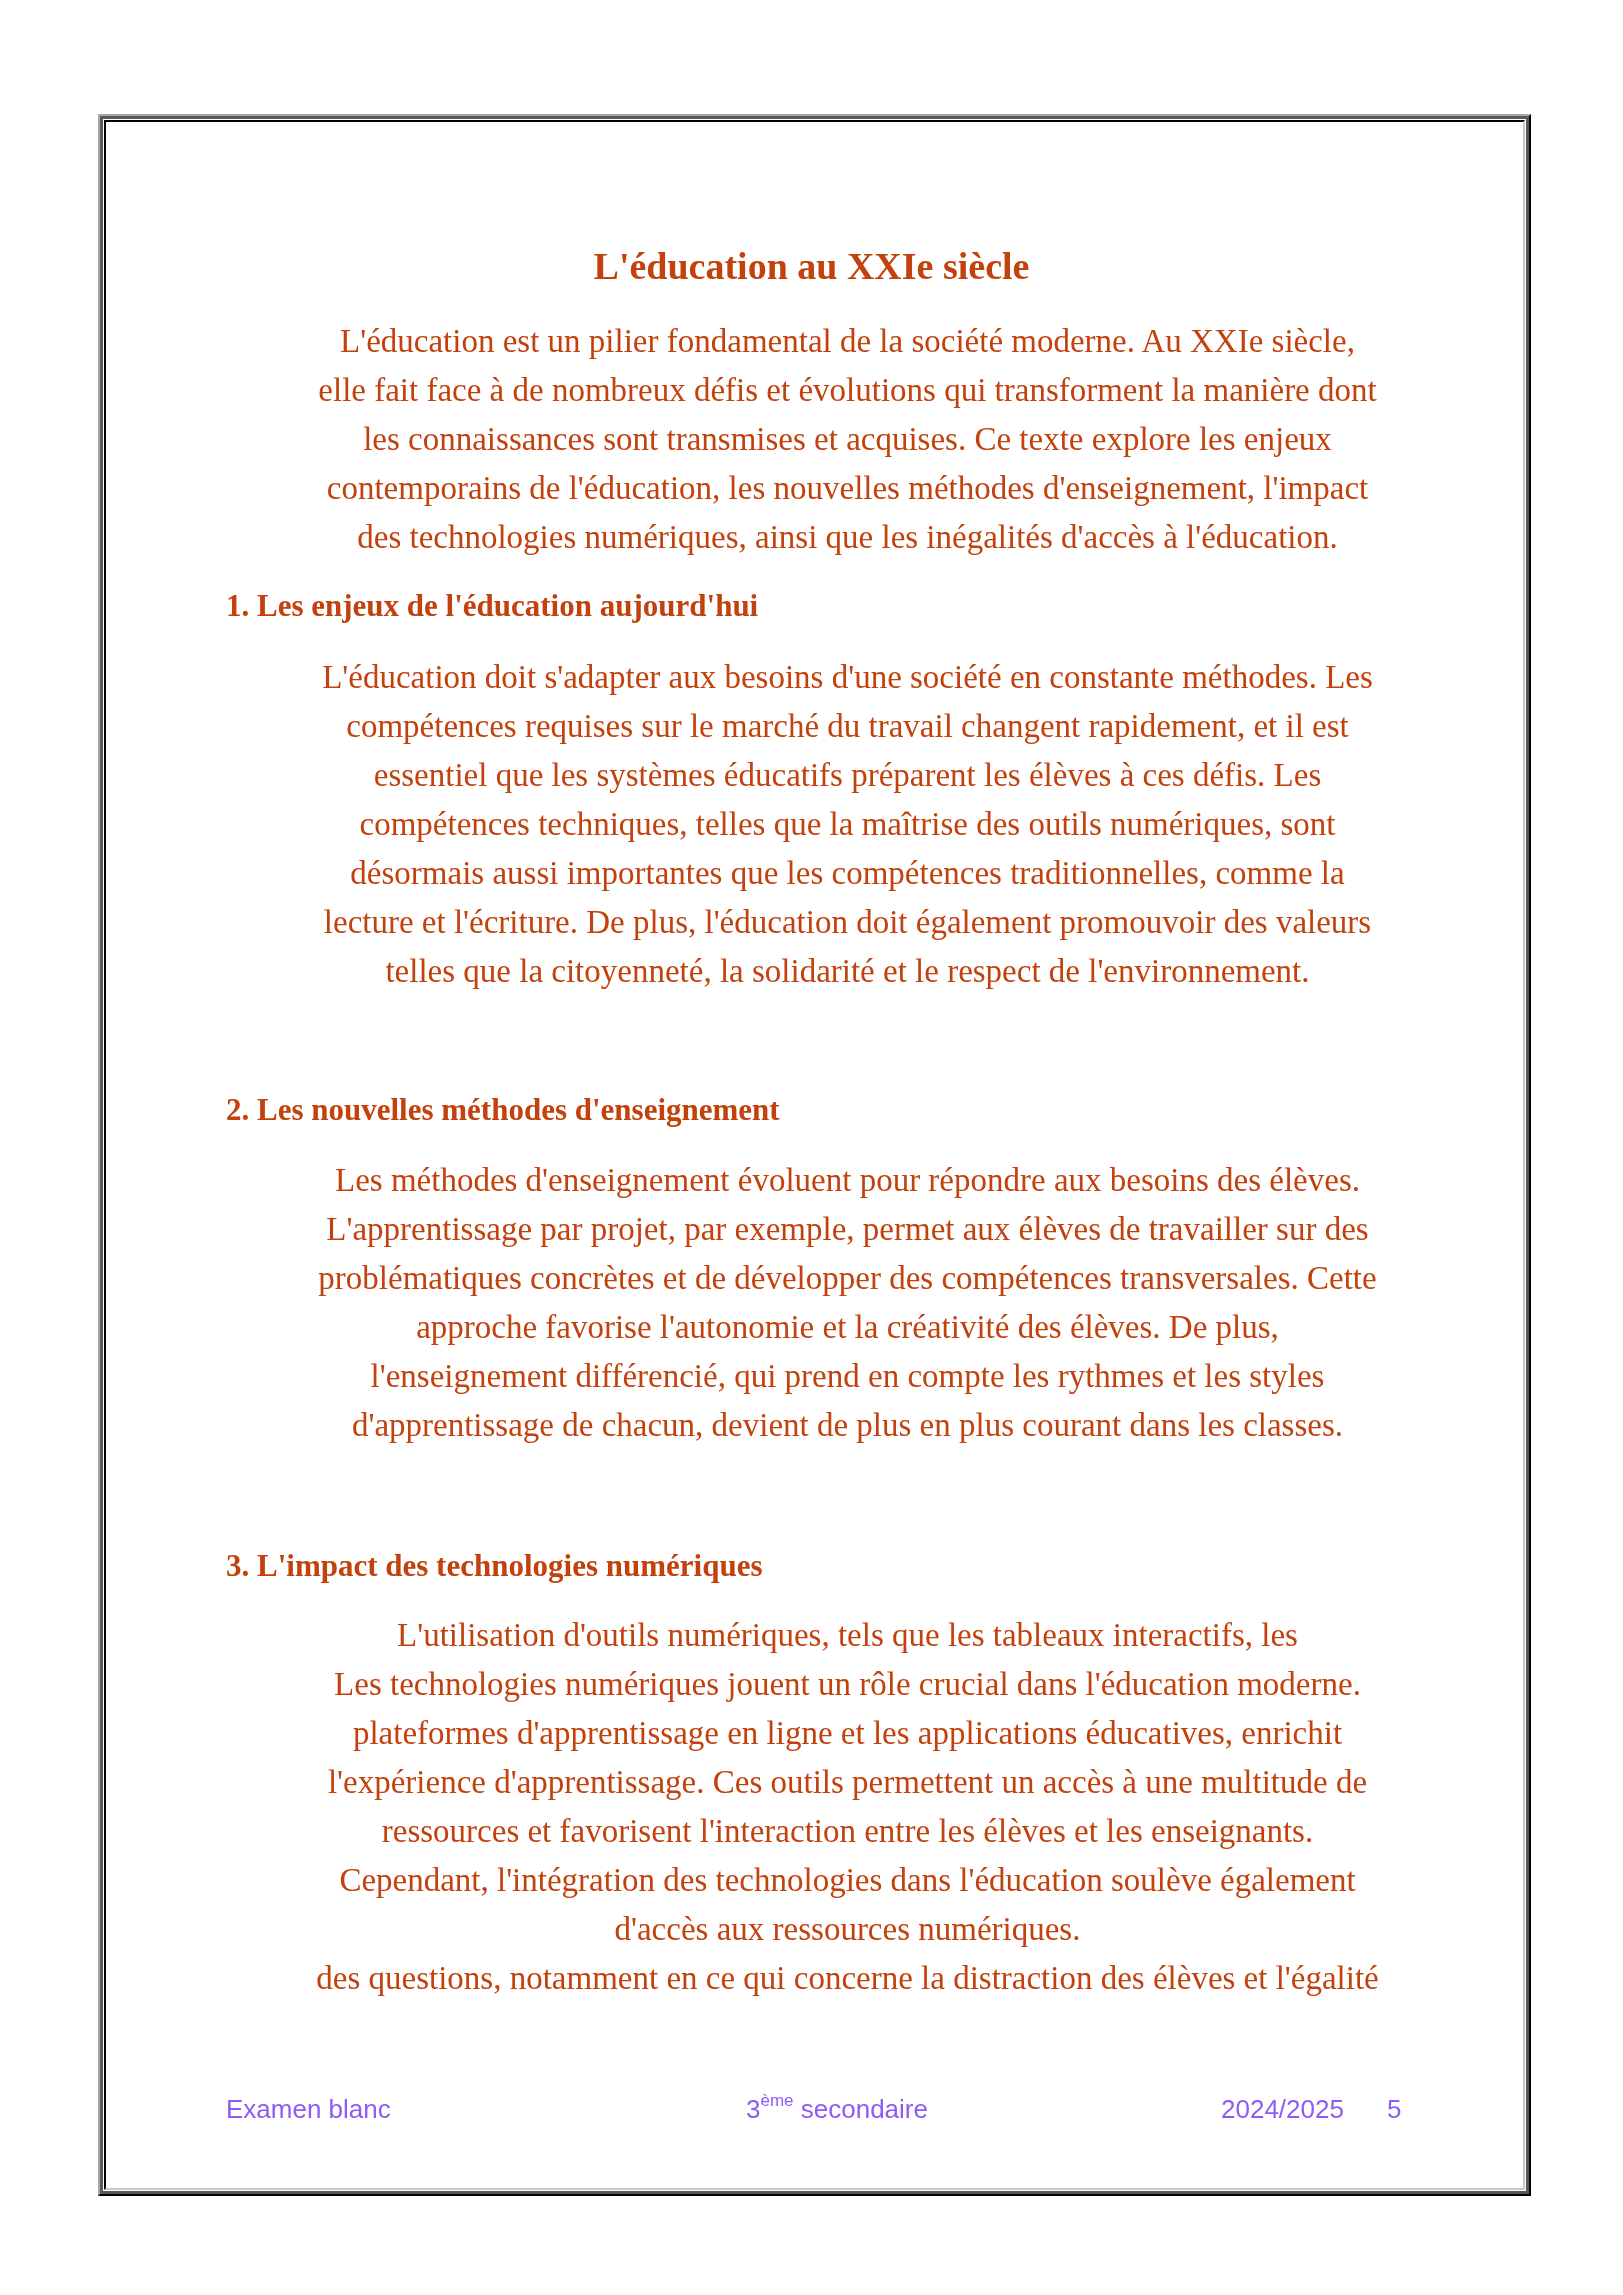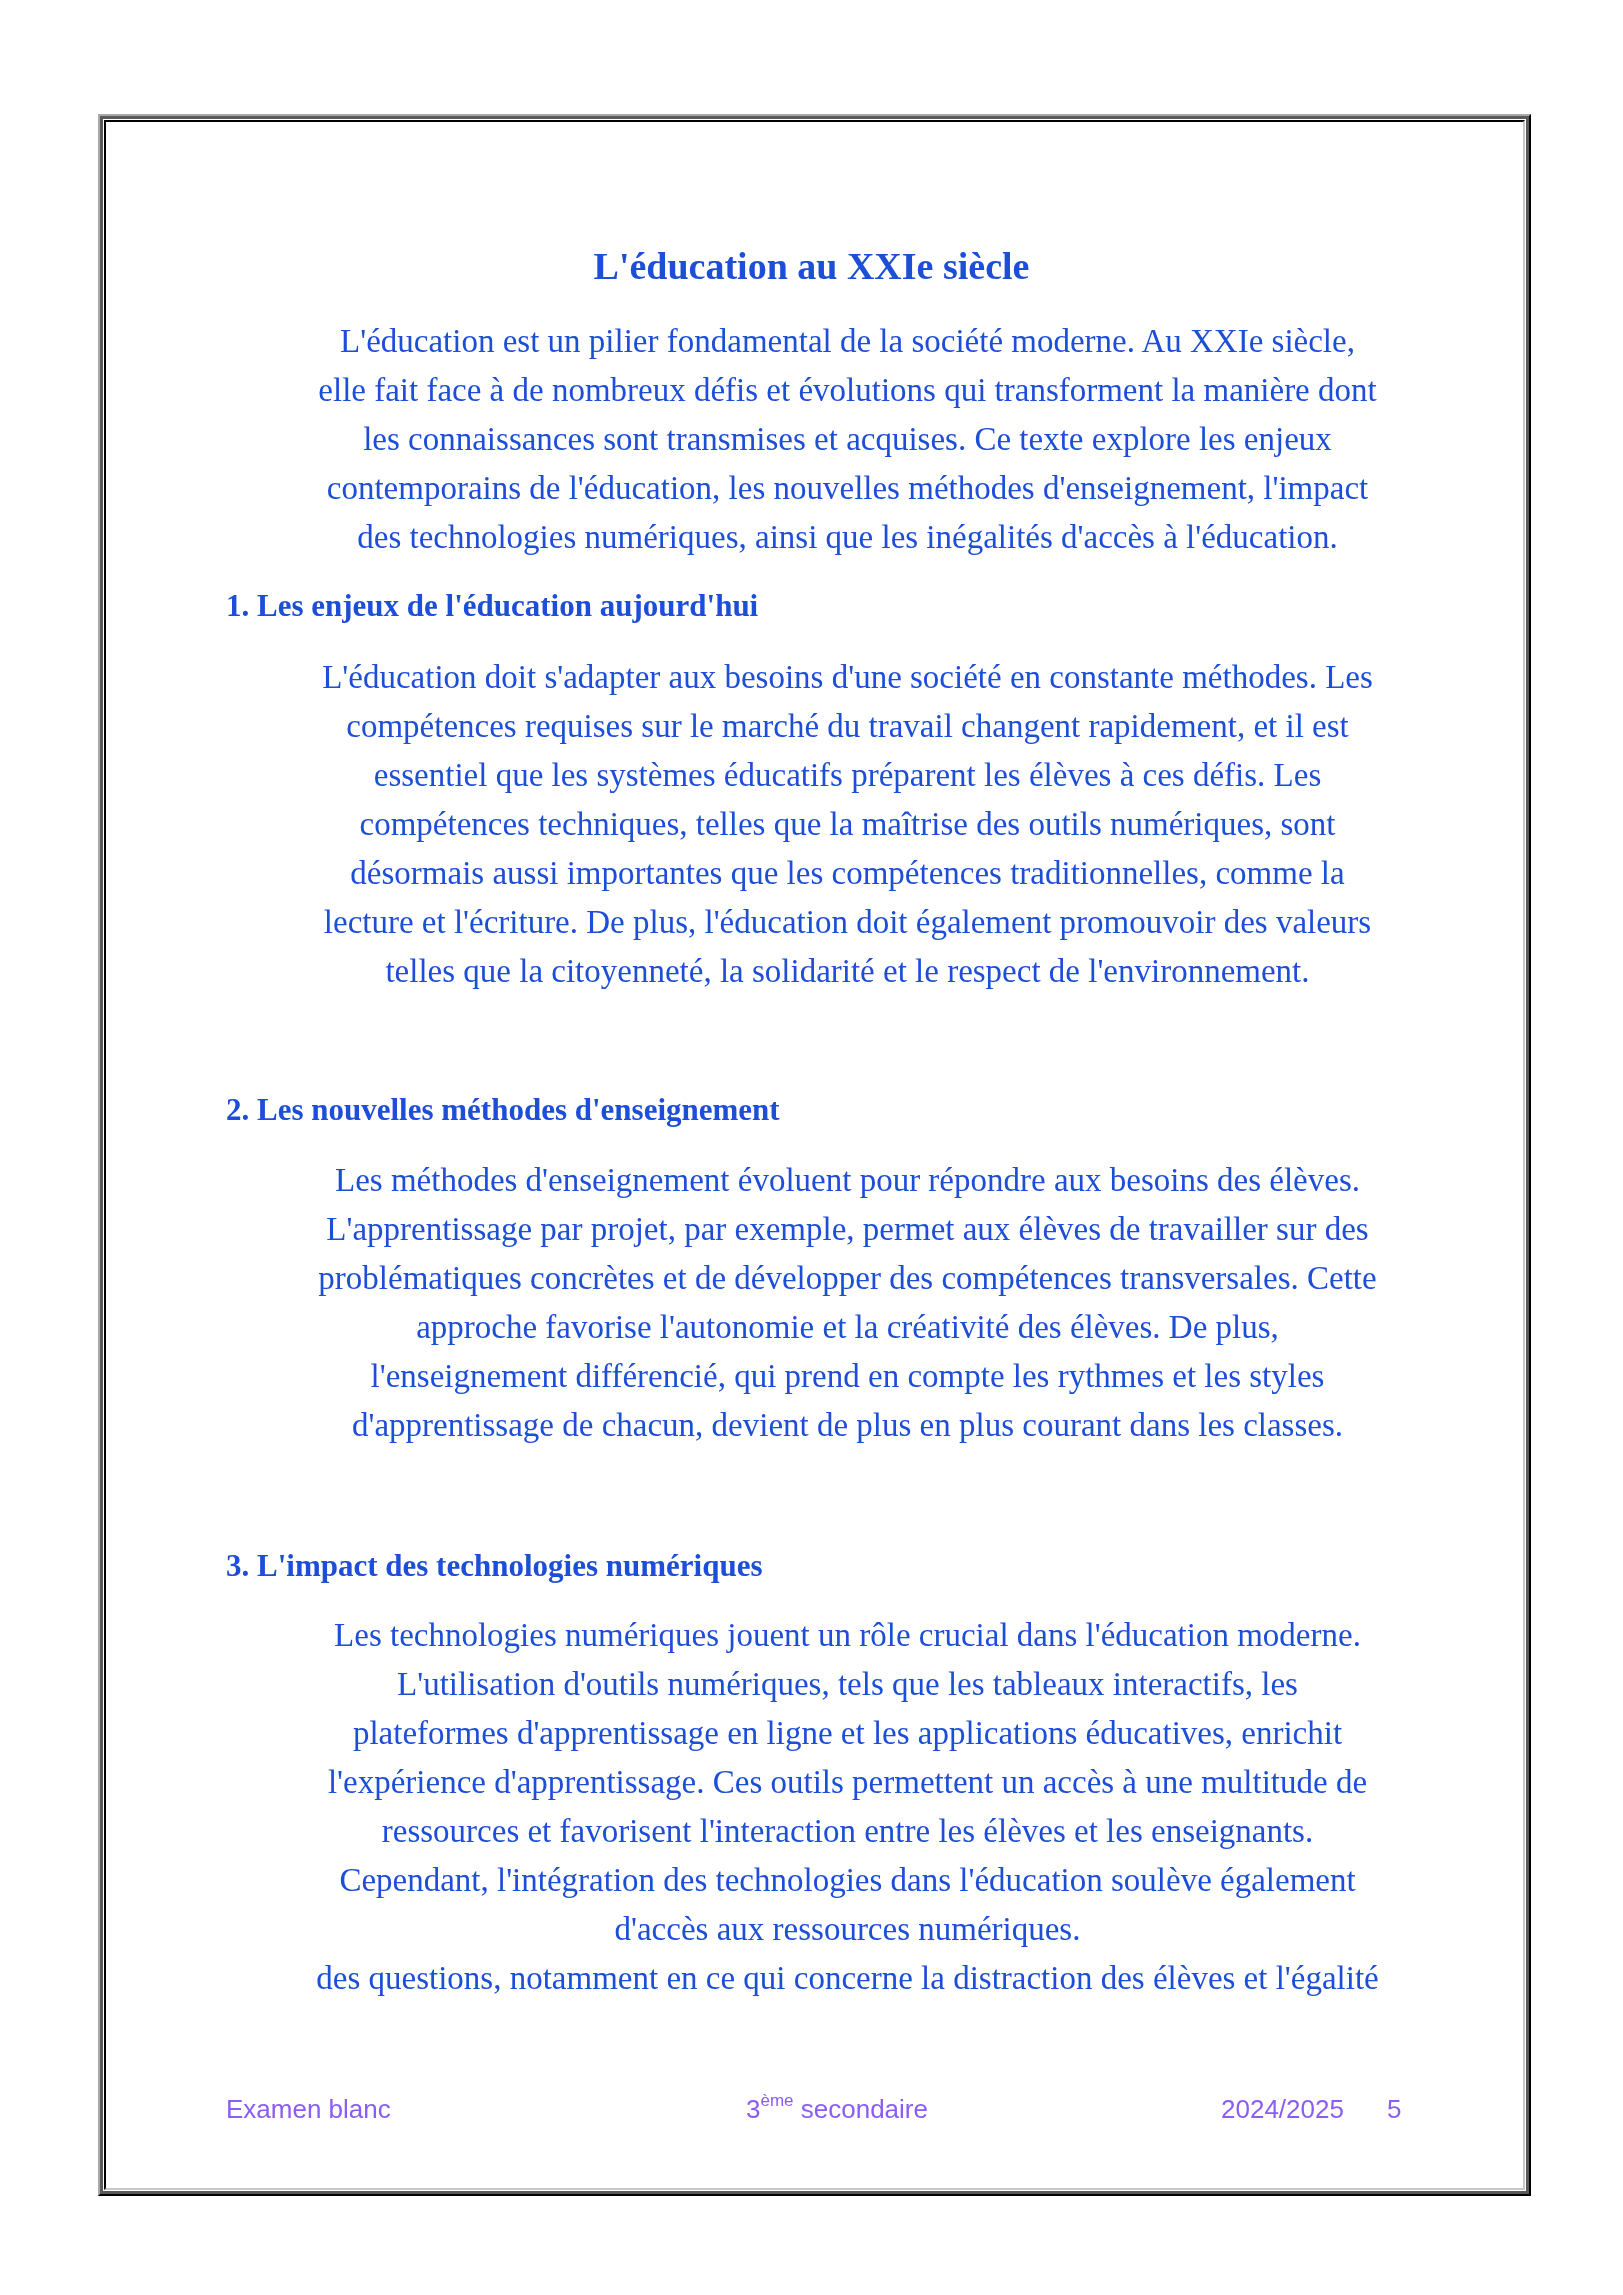--- a/index.html
+++ b/index.html
@@ -12,21 +12,21 @@
   }
   .frame-inner {
     position: absolute; inset: 0;
     border: 3.9px solid #5a5a5a;
   }
   .frame-inner2 {
     position: absolute; inset: 3.9px;
     border-top: 2px solid #000; border-left: 2px solid #000;
     border-right: 2px solid #c8c8c8; border-bottom: 2px solid #c8c8c8;
   }
-  .serif { font-family: "Liberation Serif", "DejaVu Serif", serif; color: #1d4ed8; }
+  .serif { font-family: "Liberation Serif", "DejaVu Serif", serif; color: #c2410c; }
   .title {
     position: absolute; left: 0; width: 1623px; top: 242px; text-align: center;
     font-size: 38px; font-weight: bold; line-height: 48px;
     padding-left: 0;
   }
   .title span { display: inline-block; margin-left: 0; }
   .block { position: absolute; left: 226px; width: 1243px; }
   .para { font-size: 33px; line-height: 49px; }
   .para .line { display: block; white-space: nowrap; text-align: center; }
   .heading { font-size: 31px; font-weight: bold; line-height: 48px; white-space: nowrap; }
@@ -76,22 +76,22 @@
   <span class="line">L'apprentissage par projet, par exemple, permet aux élèves de travailler sur des</span>
   <span class="line">problématiques concrètes et de développer des compétences transversales. Cette</span>
   <span class="line">approche favorise l'autonomie et la créativité des élèves. De plus,</span>
   <span class="line">l'enseignement différencié, qui prend en compte les rythmes et les styles</span>
   <span class="line">d'apprentissage de chacun, devient de plus en plus courant dans les classes.</span>
 </div>
 
 <div class="block heading serif" style="top:1542px;">3. L'impact des technologies numériques</div>
 
 <div class="block para serif" style="top:1611px;">
+  <span class="line">L'utilisation d'outils numériques, tels que les tableaux interactifs, les</span>
   <span class="line">Les technologies numériques jouent un rôle crucial dans l'éducation moderne.</span>
-  <span class="line">L'utilisation d'outils numériques, tels que les tableaux interactifs, les</span>
   <span class="line">plateformes d'apprentissage en ligne et les applications éducatives, enrichit</span>
   <span class="line">l'expérience d'apprentissage. Ces outils permettent un accès à une multitude de</span>
   <span class="line">ressources et favorisent l'interaction entre les élèves et les enseignants.</span>
   <span class="line">Cependant, l'intégration des technologies dans l'éducation soulève également</span>
   <span class="line">d'accès aux ressources numériques.</span>
   <span class="line">des questions, notamment en ce qui concerne la distraction des élèves et l'égalité</span>
 </div>
 
 <div class="footer">
   <span style="left:0;">Examen blanc</span>

